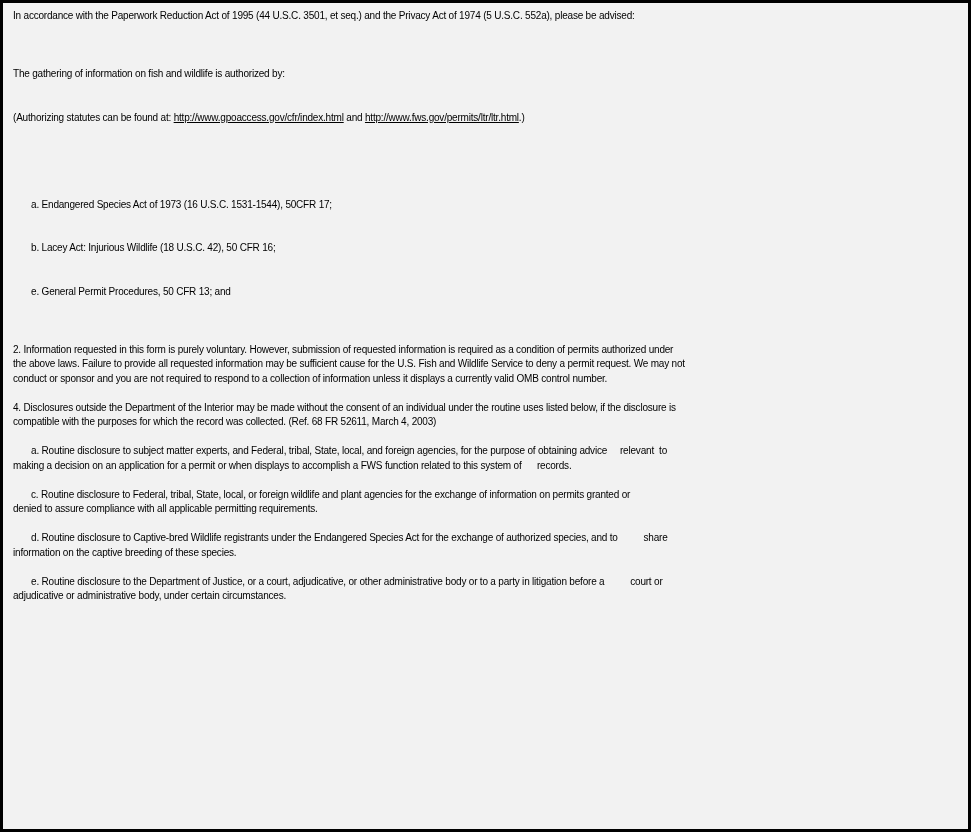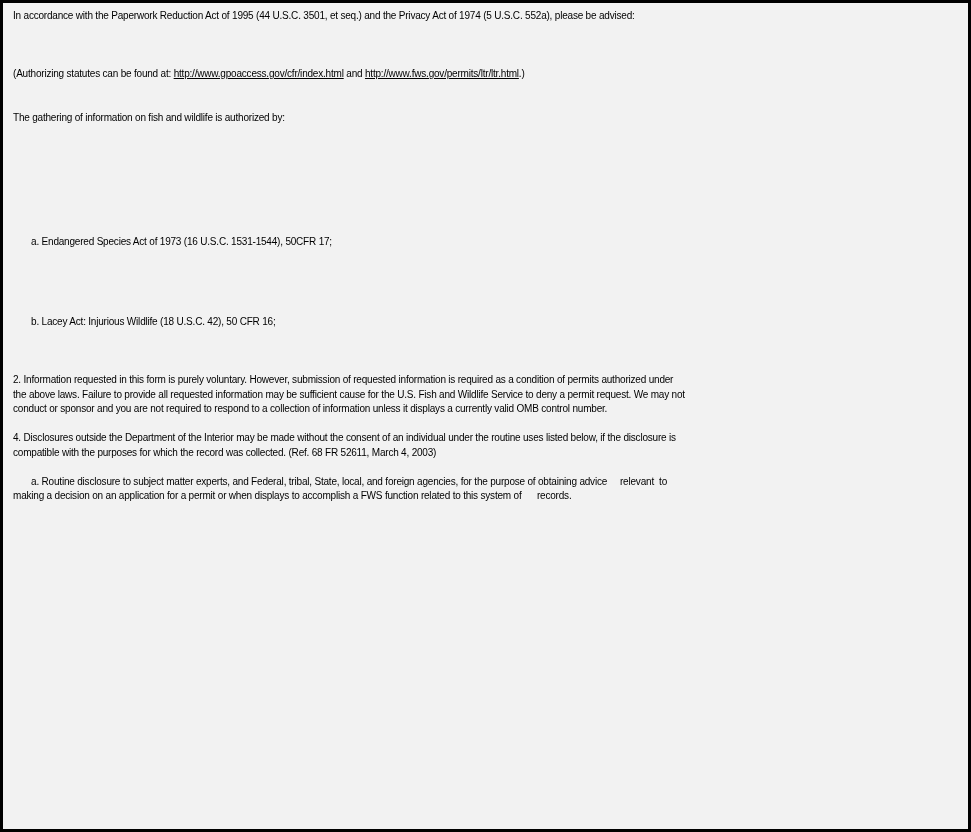--- a/index.html
+++ b/index.html
@@ -23,49 +23,55 @@
   }
   .block {
     white-space: pre;
     margin: 0;
   }
   .block + .block {
     margin-top: 14.5px;
   }
   .statutes-list .statute-line {
     white-space: pre;
-    margin-top: 37px;
   }
   .url {
     text-decoration: underline;
     color: #000000;
     cursor: pointer;
   }
 </style>
 </head>
 <body>
 
 <div class="page" style="background: rgb(242, 242, 242); border-color: rgb(0, 0, 0); color: rgb(0, 0, 0);">
 
   <div class="block">In accordance with the Paperwork Reduction Act of 1995 (44 U.S.C. 3501, et seq.) and the Privacy Act of 1974 (5 U.S.C. 552a), please be advised:</div>
 
   <div class="block">
+    <div>The gathering of information on fish and wildlife is authorized by:</div>
     <div><span>(Authorizing statutes can be found at: </span><span class="url">http://www.gpoaccess.gov/cfr/index.html</span><span> and </span><span class="url">http://www.fws.gov/permits/ltr/ltr.html</span><span>.)</span></div>
-    <div>The gathering of information on fish and wildlife is authorized by:</div>
   </div>
 
   <div class="block statutes-list">
     <div class="statute-line">       a. Endangered Species Act of 1973 (16 U.S.C. 1531-1544), 50CFR 17;</div>
     <div class="statute-line">       b. Lacey Act: Injurious Wildlife (18 U.S.C. 42), 50 CFR 16;</div>
+    <div class="statute-line">       e. General Permit Procedures, 50 CFR 13; and</div>
   </div>
 
   <div class="block">2. Information requested in this form is purely voluntary. However, submission of requested information is required as a condition of permits authorized under
 the above laws. Failure to provide all requested information may be sufficient cause for the U.S. Fish and Wildlife Service to deny a permit request. We may not
 conduct or sponsor and you are not required to respond to a collection of information unless it displays a currently valid OMB control number.</div>
 
 
   <div class="block">4. Disclosures outside the Department of the Interior may be made without the consent of an individual under the routine uses listed below, if the disclosure is
 compatible with the purposes for which the record was collected. (Ref. 68 FR 52611, March 4, 2003)</div>
 
   <div class="block">       a. Routine disclosure to subject matter experts, and Federal, tribal, State, local, and foreign agencies, for the purpose of obtaining advice     relevant  to
 making a decision on an application for a permit or when displays to accomplish a FWS function related to this system of      records.</div>
+  <div class="block">       c. Routine disclosure to Federal, tribal, State, local, or foreign wildlife and plant agencies for the exchange of information on permits granted or
+denied to assure compliance with all applicable permitting requirements.</div>
+  <div class="block">       d. Routine disclosure to Captive-bred Wildlife registrants under the Endangered Species Act for the exchange of authorized species, and to          share
+information on the captive breeding of these species.</div>
+  <div class="block">       e. Routine disclosure to the Department of Justice, or a court, adjudicative, or other administrative body or to a party in litigation before a          court or
+adjudicative or administrative body, under certain circumstances.</div>
 
 </div>
 
 </body></html>

